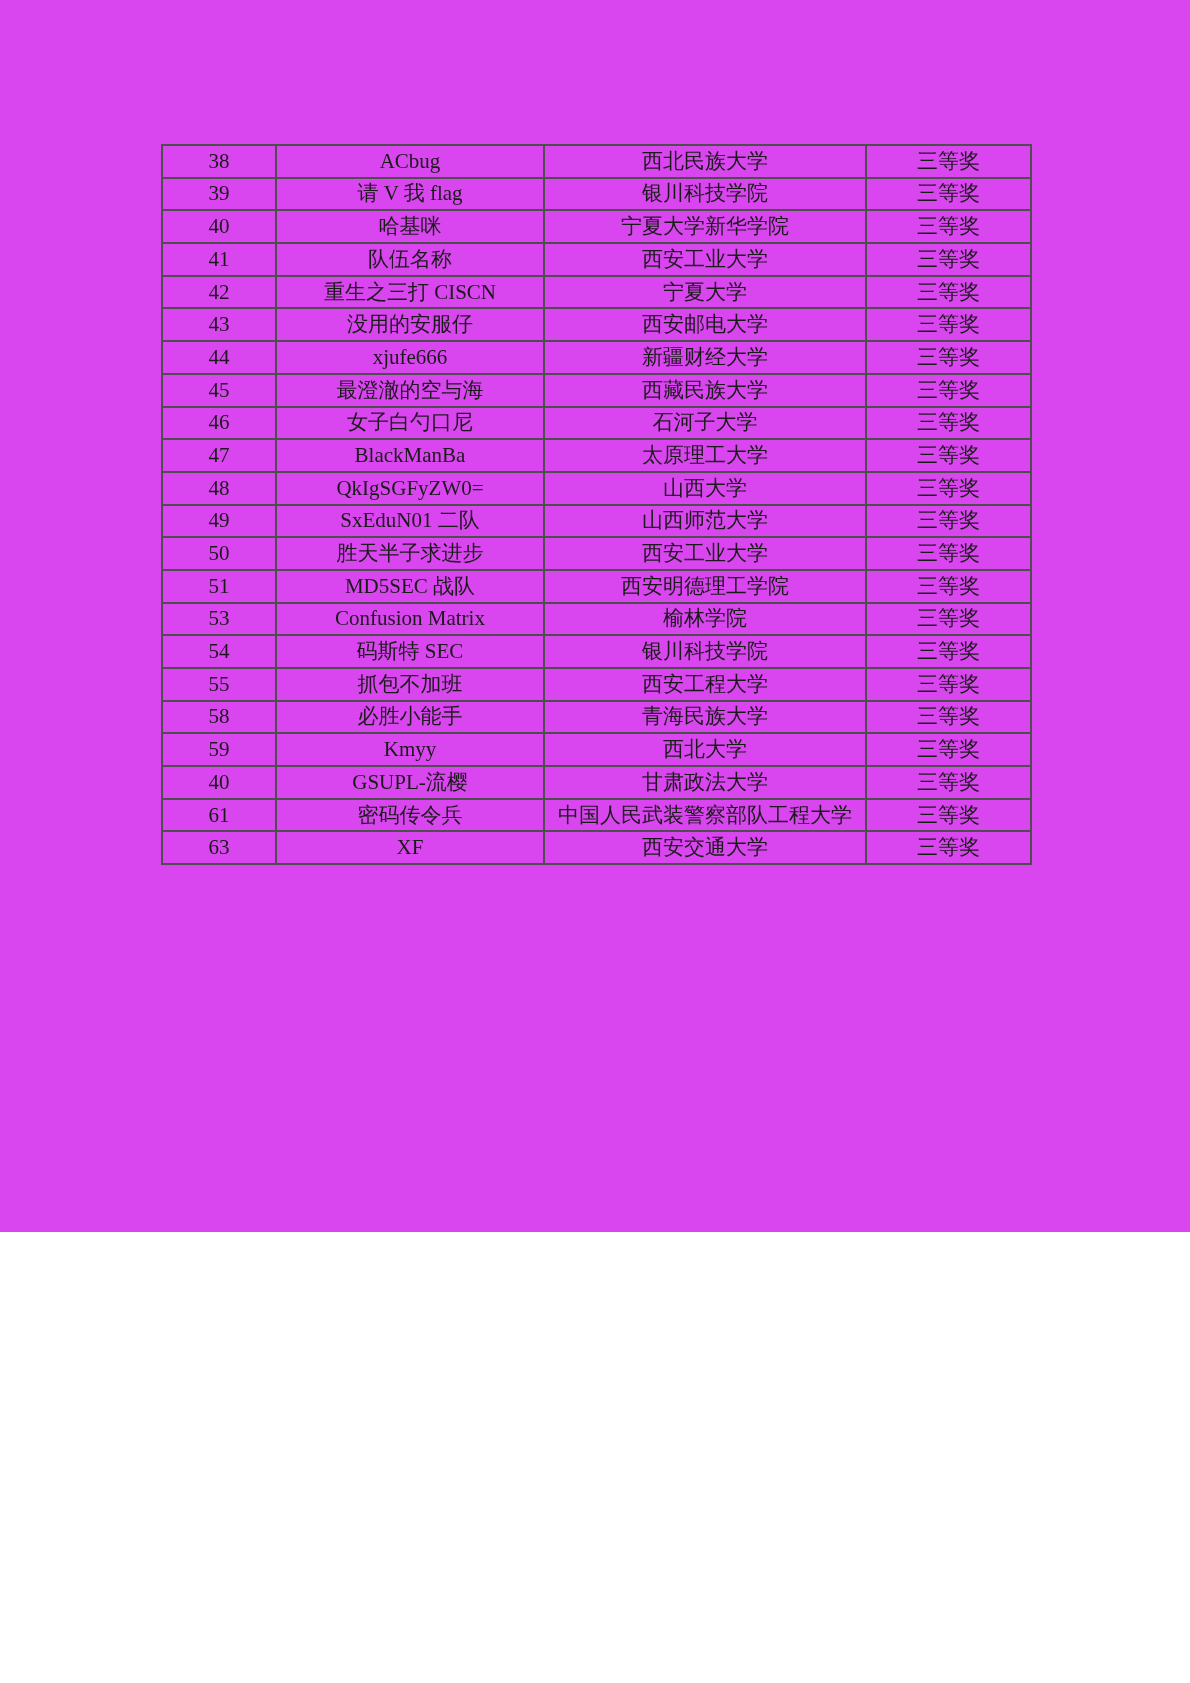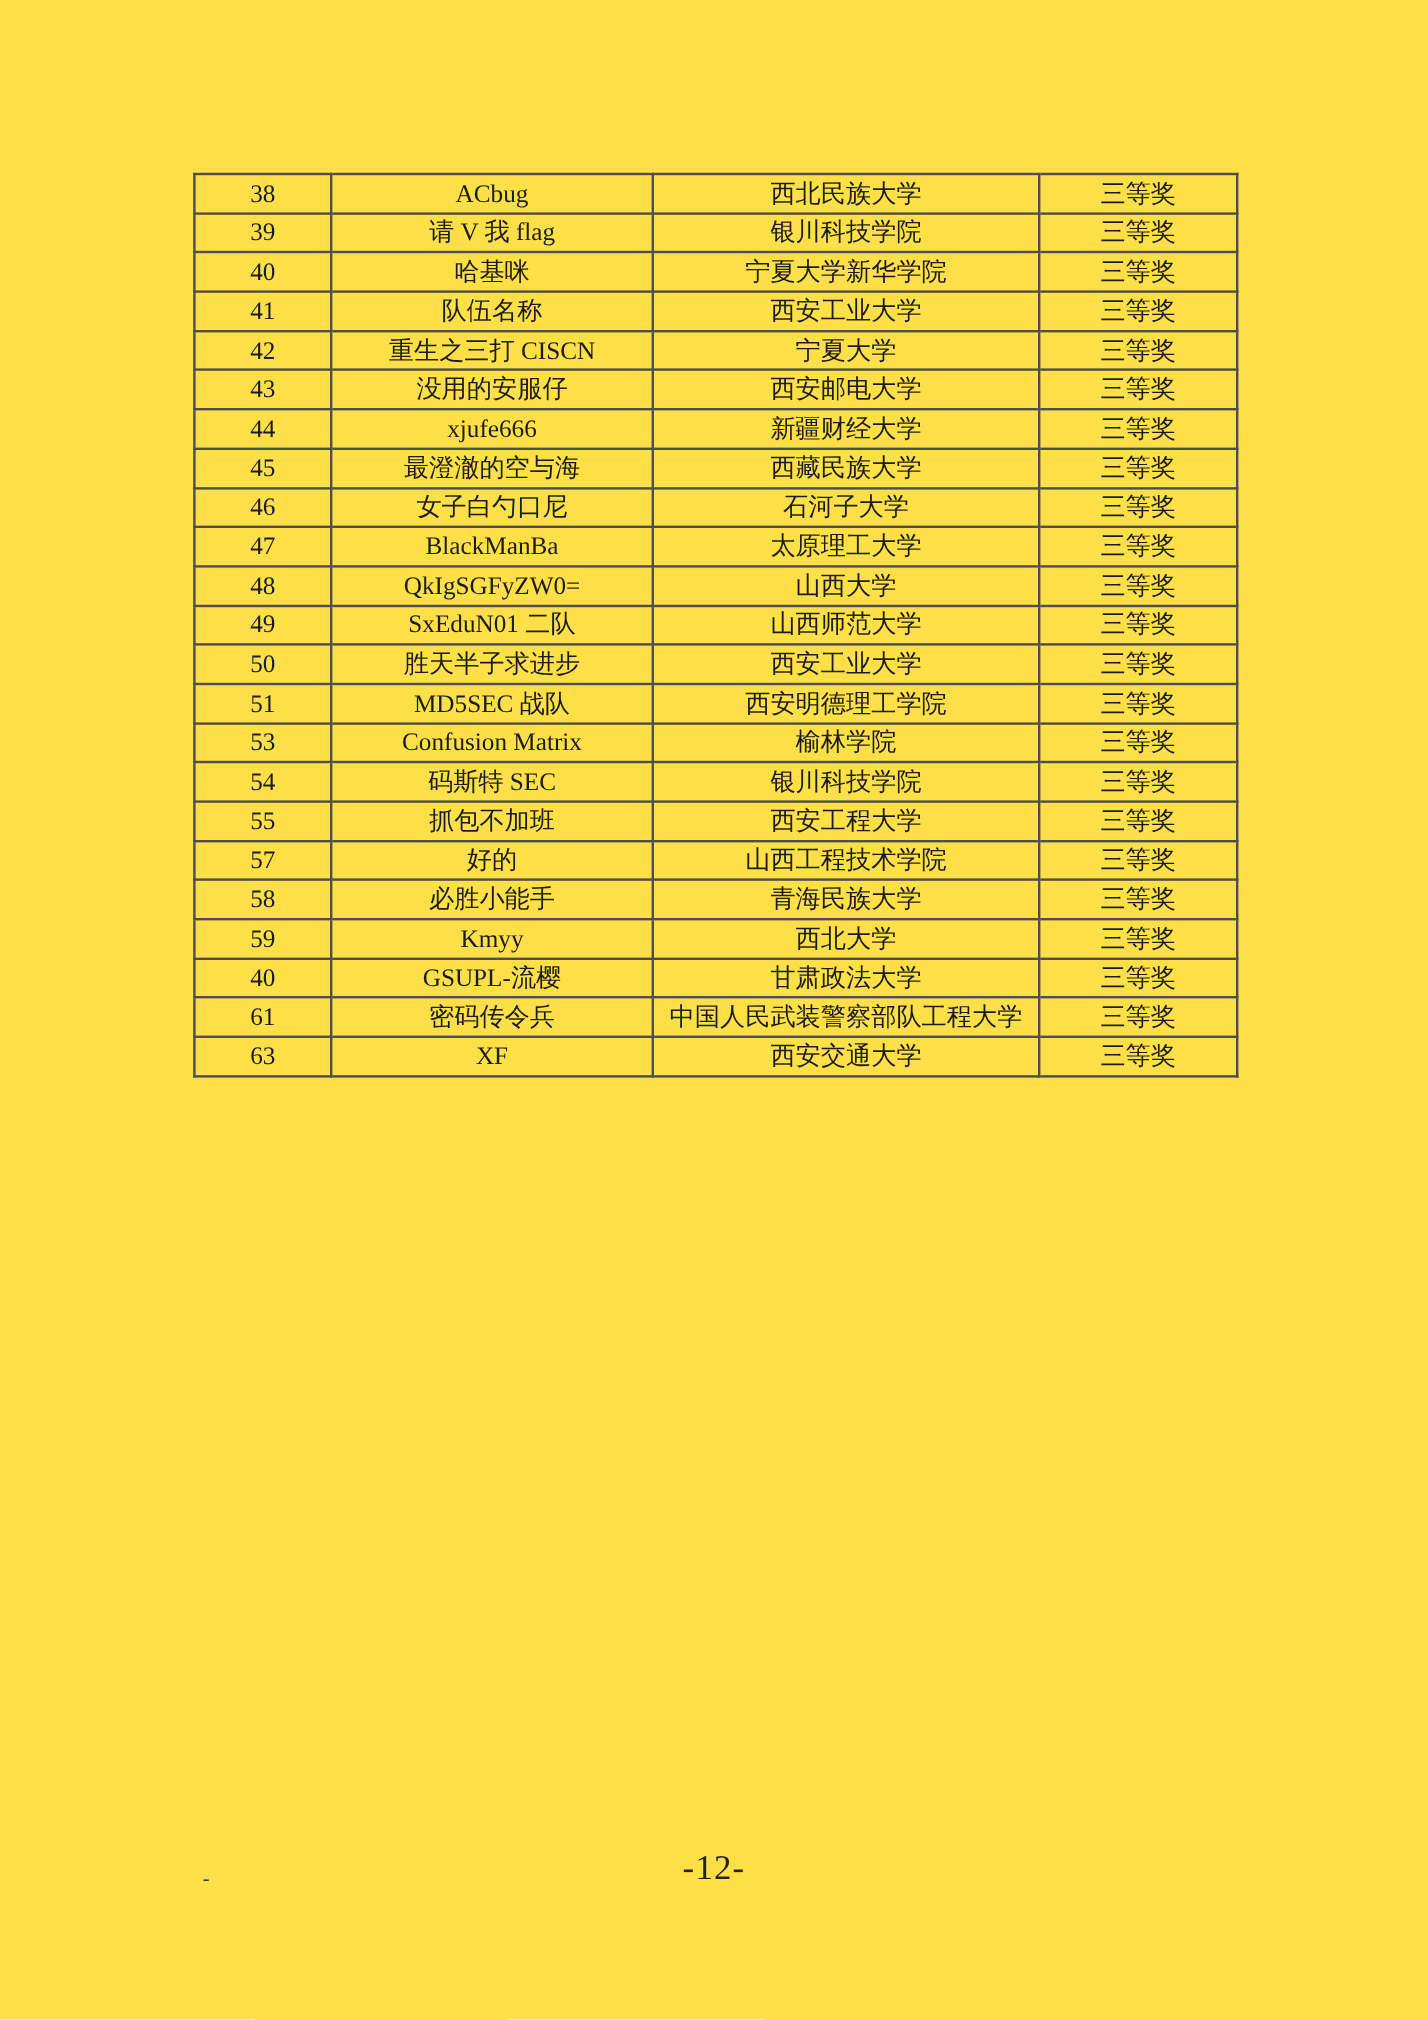--- a/index.html
+++ b/index.html
@@ -3,22 +3,22 @@
 <meta charset="utf-8">
 <style>
   html, body {
     margin: 0;
     padding: 0;
     background: #ffffff;
   }
   .page {
     position: relative;
     width: 1190px;
-    height: 1683px;
-    background: #fde047;
+    height: 1232px;
+    background: #d946ef;
     font-family: "Liberation Serif", "DejaVu Serif", serif;
     color: #1b1b1b;
     overflow: hidden;
   }
   table.results {
     position: absolute;
     left: 161px;
     top: 144px;
     width: 869px;
     border-collapse: collapse;
@@ -167,26 +167,20 @@
           <td>银川科技学院</td>
           <td>三等奖</td>
         </tr>
         <tr>
           <td>55</td>
           <td>抓包不加班</td>
           <td>西安工程大学</td>
           <td>三等奖</td>
         </tr>
         <tr>
-          <td>57</td>
-          <td>好的</td>
-          <td>山西工程技术学院</td>
-          <td>三等奖</td>
-        </tr>
-        <tr>
           <td>58</td>
           <td>必胜小能手</td>
           <td>青海民族大学</td>
           <td>三等奖</td>
         </tr>
         <tr>
           <td>59</td>
           <td>Kmyy</td>
           <td>西北大学</td>
           <td>三等奖</td>

